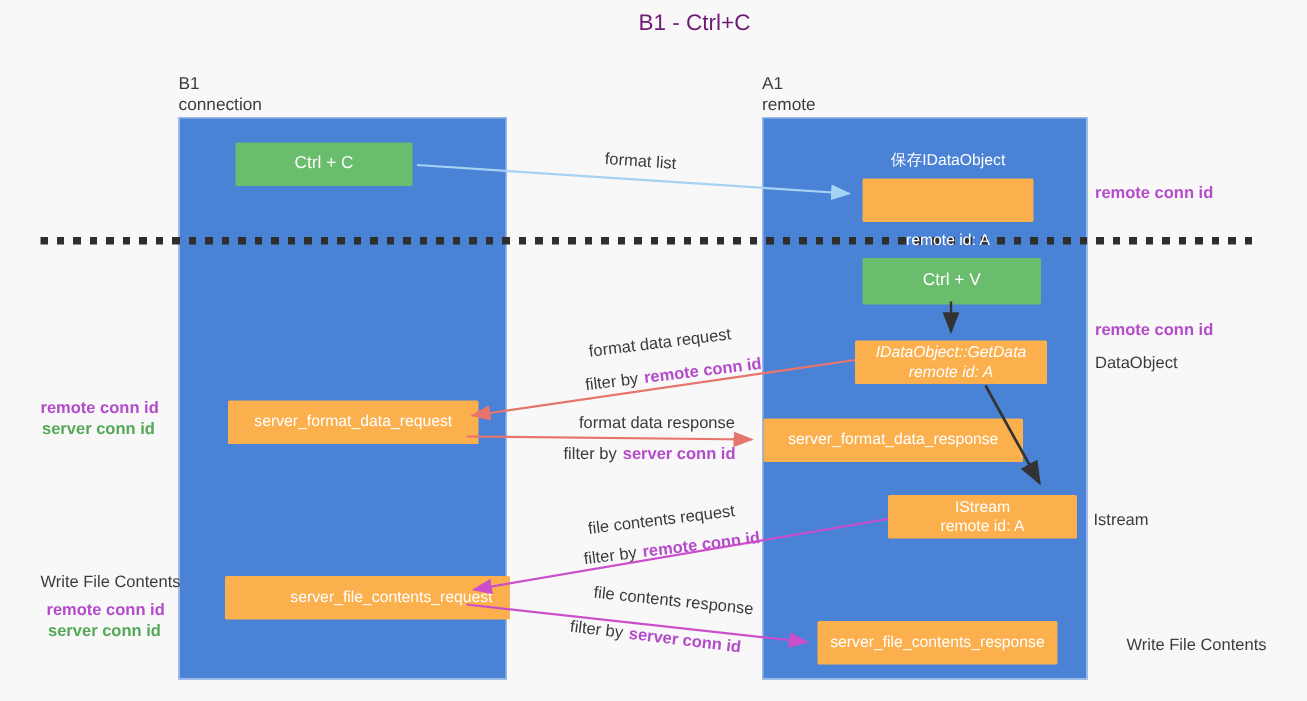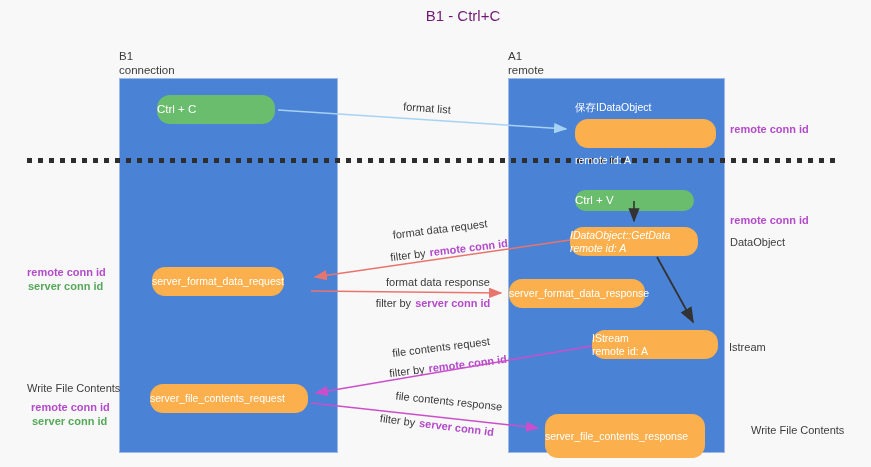--- a/index.html
+++ b/index.html
@@ -13,34 +13,34 @@
   .lane-left{left:119px;top:78px;width:217px;height:373px;}
   .lane-right{left:508px;top:78px;width:215px;height:373px;}
 
   .lane-header{position:absolute;text-align:left;font-size:11.5px;color:#3c3c3c;line-height:14px;}
   .lh-left{left:119px;top:49px;width:217px;}
   .lh-right{left:508px;top:49px;width:215px;}
 
   .divider{position:absolute;left:27px;top:158px;width:812px;height:5px;
            background:repeating-linear-gradient(90deg,#2e2e2e 0 5px,transparent 5px 11px);}
 
-  .box{position:absolute;display:flex;flex-direction:column;align-items:flex-start;justify-content:center;
-       color:#fff;text-align:center;font-size:10.5px;line-height:13px;border-radius:13px;}
+  .box{position:absolute;display:flex;flex-direction:column;align-items:center;justify-content:center;
+       color:#fff;text-align:center;font-size:10.5px;line-height:13px;border-radius:1px;}
   .box-orange{background:#fbb04d;}
   .box-green{background:#6abd6d;font-size:11.5px;}
 
   .b-ctrlc{left:157px;top:95px;width:118px;height:29px;}
-  .b-saved{left:575px;top:119px;width:141px;height:29px;gap:40px;}
-  .b-ctrlv{left:575px;top:172px;width:119px;height:21px;margin-top:18px;}
+  .b-saved{left:575px;top:119px;width:114px;height:29px;gap:40px;}
+  .b-ctrlv{left:575px;top:172px;width:119px;height:31px;}
   .b-getdata{left:570px;top:227px;width:128px;height:29px;font-style:italic;}
-  .b-freq{left:152px;top:267px;width:132px;height:29px;}
-  .b-fresp{left:509px;top:279px;width:136px;height:29px;}
+  .b-freq{left:152px;top:267px;width:167px;height:29px;}
+  .b-fresp{left:509px;top:279px;width:173px;height:29px;}
   .b-istream{left:592px;top:330px;width:126px;height:29px;}
-  .b-filereq{left:150px;top:384px;width:158px;height:29px;}
-  .b-fileresp{left:545px;top:414px;width:160px;height:44px;}
+  .b-filereq{left:150px;top:384px;width:158px;height:29px;padding-left:32px;}
+  .b-fileresp{left:545px;top:414px;width:160px;height:29px;}
 
   .note{position:absolute;font-size:11px;color:#3c3c3c;white-space:nowrap;}
   .note-purple{color:#b44bcb;font-weight:bold;}
   .note-green{color:#55a858;font-weight:bold;}
 
   .flabel{position:absolute;font-size:11px;color:#3a3a3a;white-space:nowrap;
           transform-origin:center;}
   .flabel .accent{color:#b44bcb;font-weight:bold;margin-left:4px;}
 
   svg.overlay{position:absolute;left:0;top:0;pointer-events:none;}

